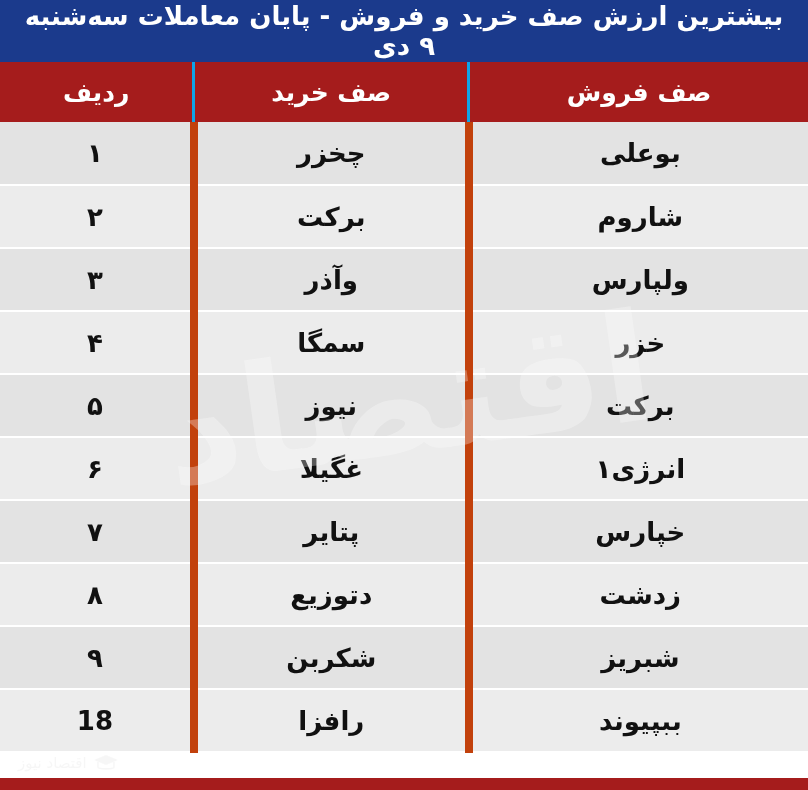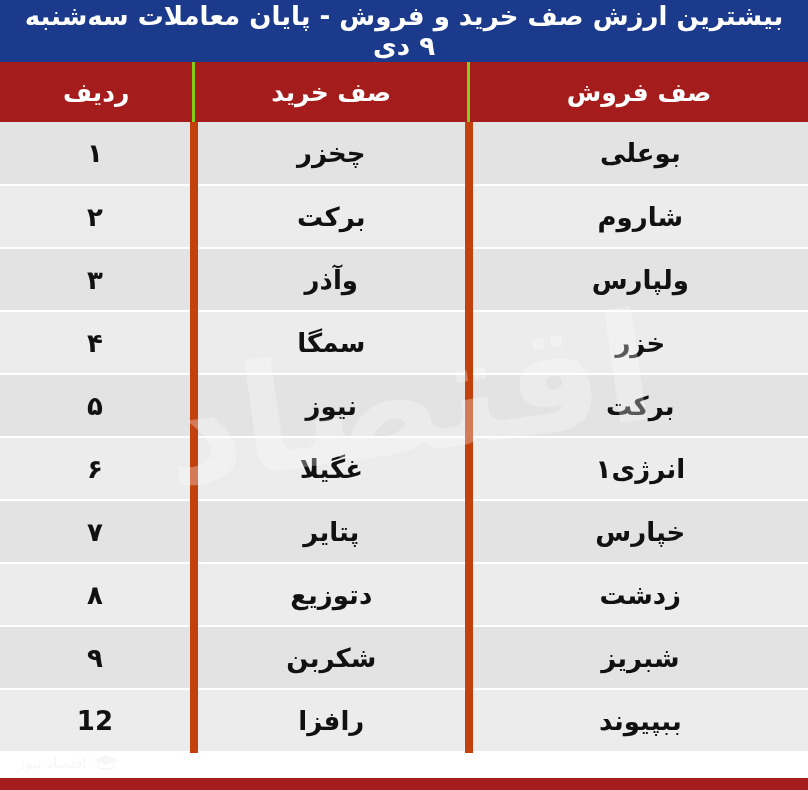--- a/index.html
+++ b/index.html
@@ -73,21 +73,21 @@
     table-layout: fixed;
     position: relative;
     z-index: 2;
   }
   table.data-table th {
     background: #a51c1c;
     color: #ffffff;
     font-size: 25px;
     font-weight: bold;
     height: 60px;
-    border-left: 3px solid #84cc16;
+    border-left: 3px solid #0ea5e9;
     border-right: 3px solid #ffffff;
   }
   table.data-table th:first-child { border-right: none; margin-top: 39px; }
   table.data-table th:last-child { border-left: none; margin-left: 8px; }
   table.data-table td {
     height: 63px;
     font-size: 26px;
     font-weight: bold;
     color: #111111;
     text-align: center;
@@ -176,21 +176,21 @@
           <td>۸</td>
         </tr>
         <tr class="row-even">
           <td>شبریز</td>
           <td>شکربن</td>
           <td>۹</td>
         </tr>
         <tr class="row-odd">
           <td>ببپیوند</td>
           <td>رافزا</td>
-          <td>12</td>
+          <td>18</td>
         </tr>
       </tbody>
   </table>
 
   <div class="watermark-small">
     <span class="cap-icon">
       <svg viewBox="0 0 26 18" width="26" height="18" aria-hidden="true">
         <polygon points="13,1 25,6 13,11 1,6" fill="#f0f0f0"></polygon>
         <path d="M5 8 V13 C5 15.5 21 15.5 21 13 V8" fill="none" stroke="#f0f0f0" stroke-width="1.6"></path>
       </svg>

